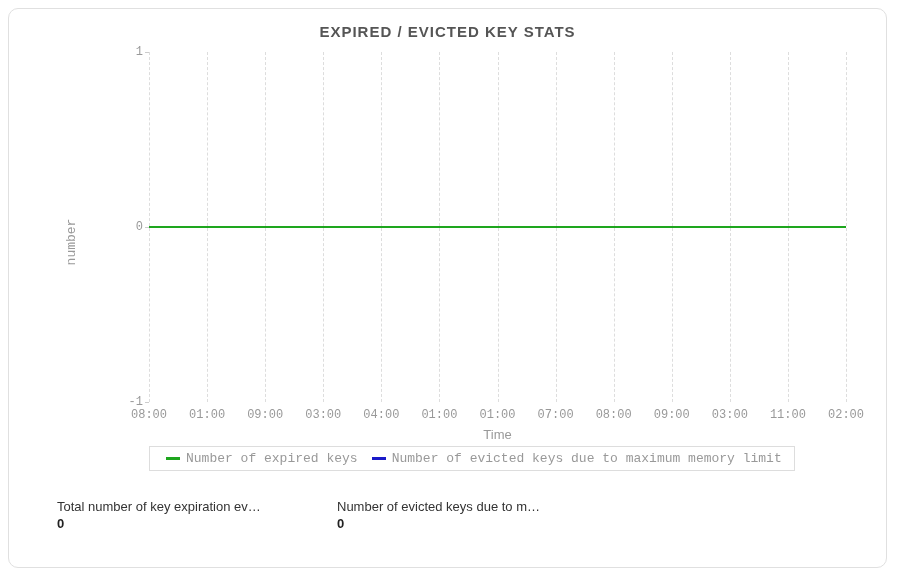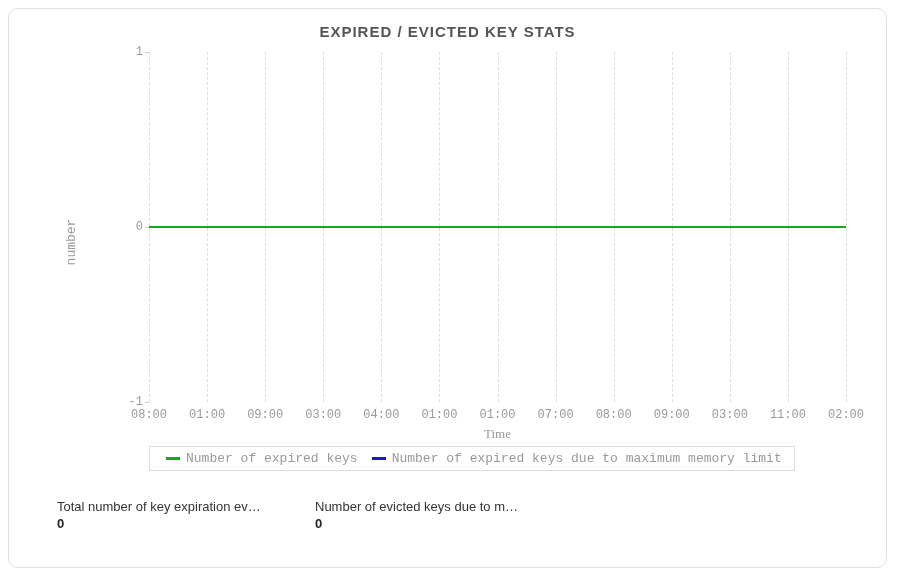--- a/index.html
+++ b/index.html
@@ -86,21 +86,21 @@
     font-size: 12px;
     color: #999;
     white-space: nowrap;
   }
   .x-label {
     position: absolute;
     left: 40px;
     right: 10px;
     bottom: 0;
     text-align: center;
-    font-family: Liberation Serif, serif;
+    font-family: Liberation Sans, sans-serif;
     font-size: 13px;
     color: #999;
     margin-top: 14px;
   }
   .y-label {
     position: absolute;
     left: -38px;
     top: 50%;
     transform: translate(-50%, -50%) rotate(-90deg);
     font-family: "Courier New", monospace;
@@ -128,21 +128,21 @@
     display: inline-block;
     width: 14px;
     height: 3px;
     margin: 0 6px 0 4px;
     vertical-align: middle;
   }
   .sw-green { background: #1ea61e; }
   .sw-blue  { background: #1a1ac8; }
   .stats-row {
     display: flex;
-    gap: 48px;
+    gap: 70px;
     margin: 28px 0 0 28px;
     font-size: 13px;
   }
   .stat-block {
     width: 210px;
   }
   .stat-label {
     color: #333;
     overflow: hidden;
     white-space: nowrap;
@@ -209,21 +209,21 @@
       <span class="x-tick" style="left:100%">02:00</span>
     </div>
 
     <div class="x-label">Time</div>
   </div>
 
   <div class="legend">
     <span class="legend-swatch sw-green"></span>
     <span>Number of expired keys</span>
     <span class="legend-swatch sw-blue" style="margin-left:14px"></span>
-    <span>Number of expired keys due to maximum memory limit</span>
+    <span>Number of evicted keys due to maximum memory limit</span>
   </div>
 
   <div class="stats-row">
     <div class="stat-block">
       <div class="stat-label">Total number of key expiration ev…</div>
       <div class="stat-value">0</div>
     </div>
     <div class="stat-block">
       <div class="stat-label">Number of evicted keys due to m…</div>
       <div class="stat-value">0</div>

